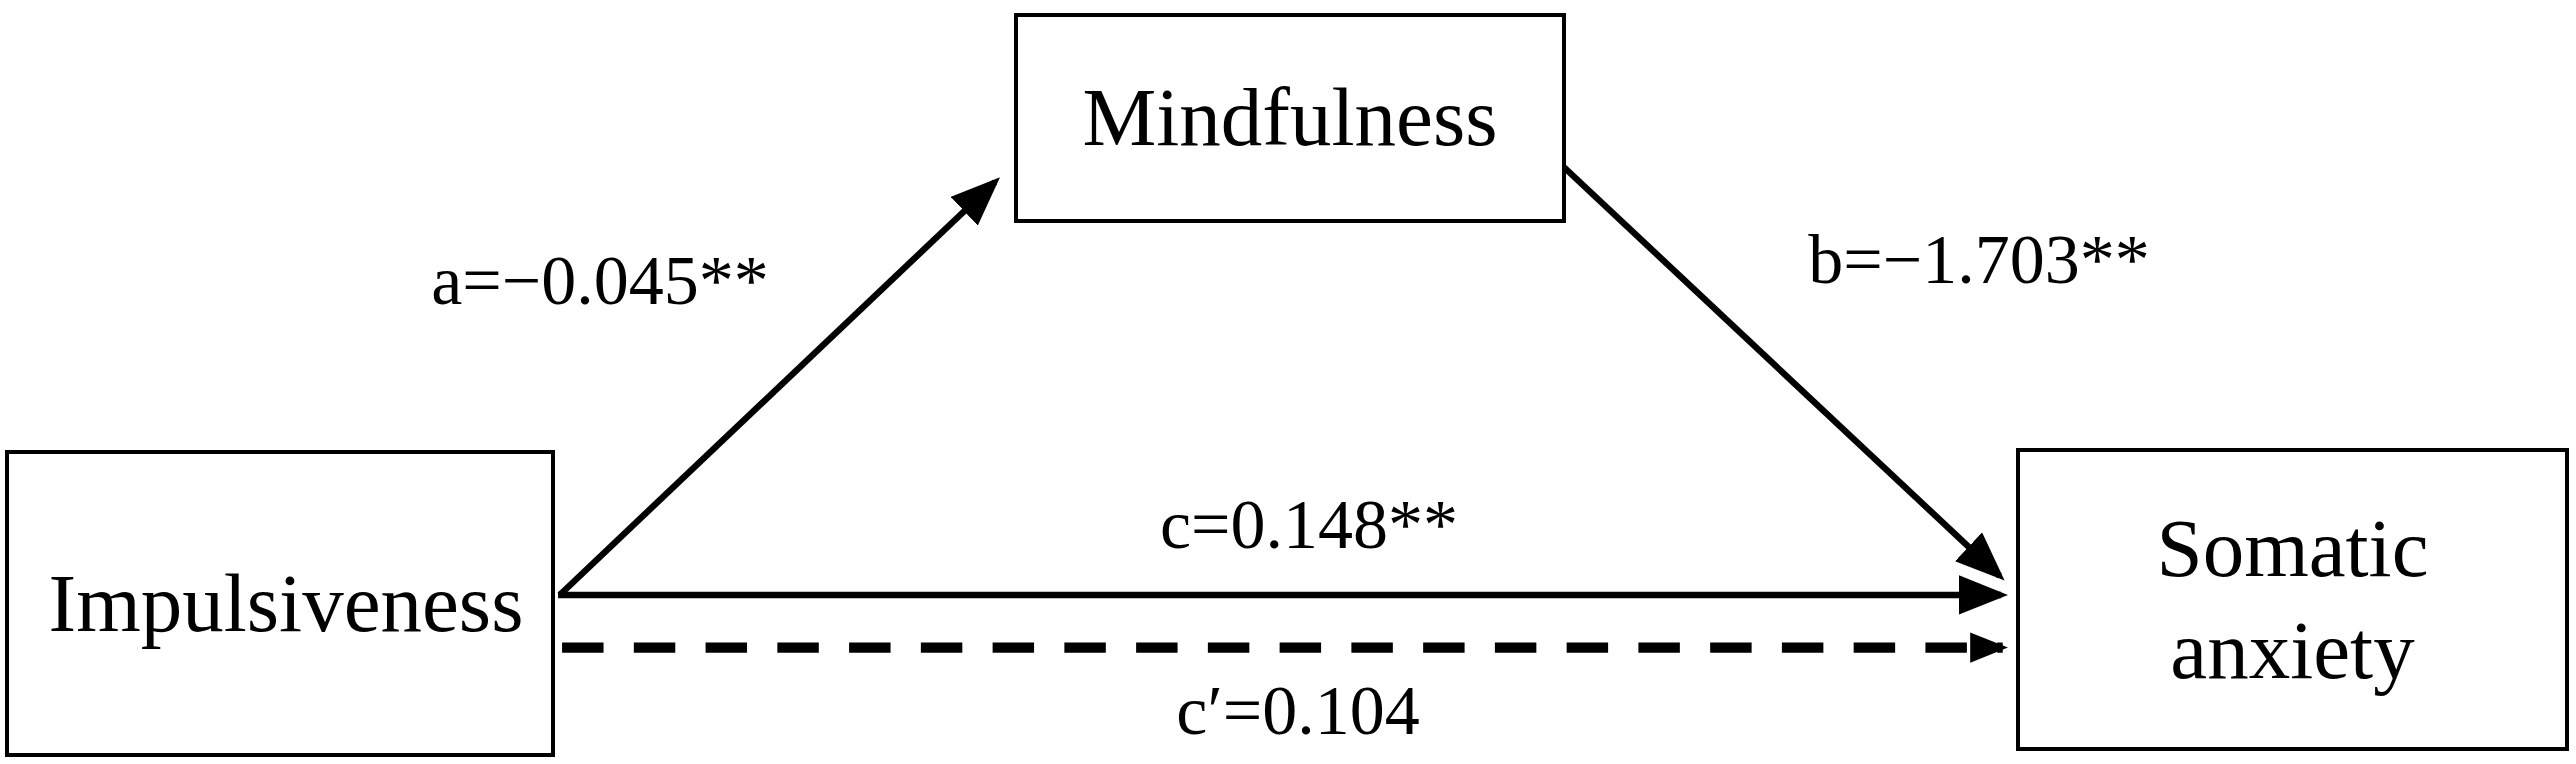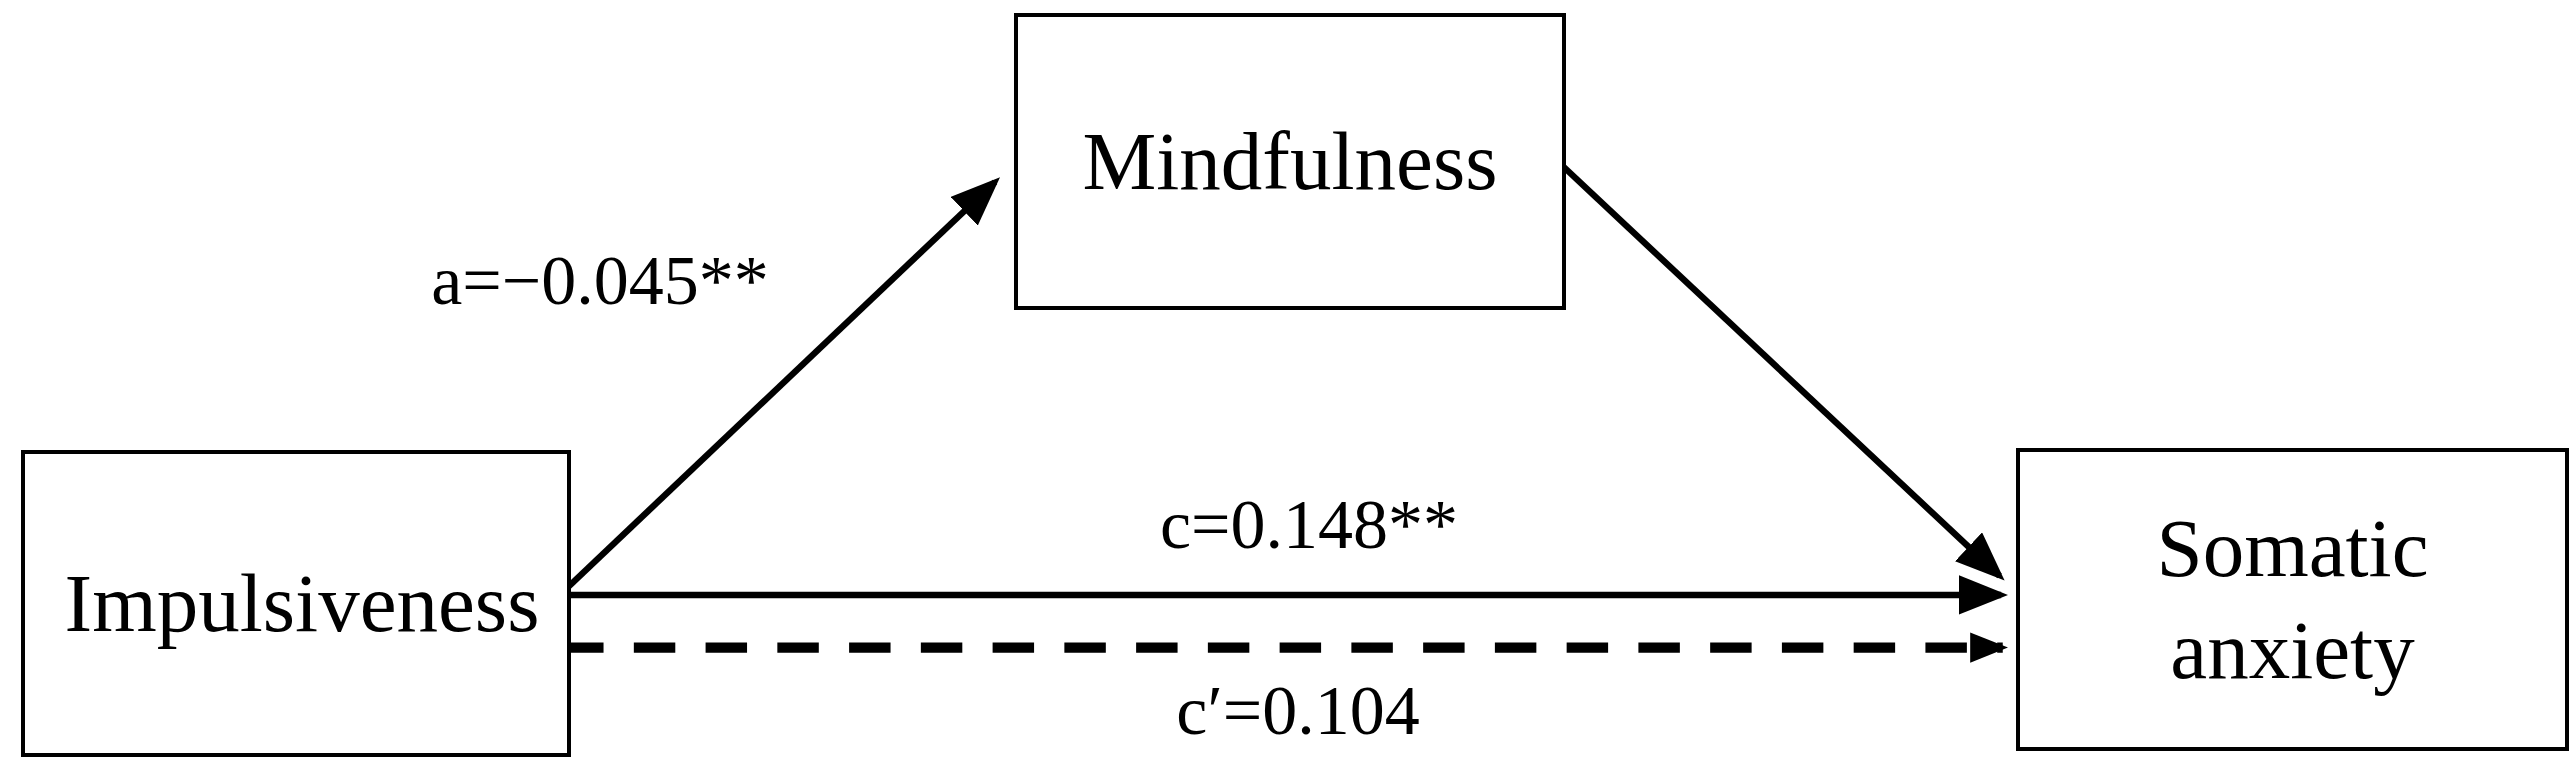--- a/index.html
+++ b/index.html
@@ -23,22 +23,22 @@
     display: flex;
     flex-direction: column;
     align-items: center;
     justify-content: center;
     text-align: center;
     font-size: 83px;
     line-height: 1.22;
     color: #000000;
     box-sizing: border-box;
   }
-  #box-predictor { left: 21px;   top: 450px; width: 550px; height: 307px; padding-left: 12px; }
-  #box-mediator  { left: 1014px; top: 12.8px;  width: 552px; height: 297px; }
+  #box-predictor { left: 5px;   top: 450px; width: 550px; height: 307px; padding-left: 12px; }
+  #box-mediator  { left: 1014px; top: 12.8px;  width: 552px; height: 210px; }
   #box-outcome   { left: 2016px; top: 448px; width: 553px; height: 303px; }
 
   .path-label {
     position: absolute;
     transform: translate(-50%, -50%);
     font-size: 70px;
     white-space: nowrap;
     color: #000000;
   }
   #label-a      { left: 600px;  top: 281px; font-family: Liberation Serif, serif; }
@@ -88,17 +88,18 @@
   <div class="node-box" id="box-mediator">
     <span>Mindfulness</span>
   </div>
 
   <div class="node-box" id="box-outcome">
     <span>Somatic</span>
     <span>anxiety</span>
   </div>
 
   <div class="path-label" id="label-a">a=−0.045**</div>
+  <div class="path-label" id="label-b">b=−1.703**</div>
   <div class="path-label" id="label-c">c=0.148**</div>
   <div class="path-label" id="label-cprime">c′=0.104</div>
 
 </div>
 
 
 </body></html>

